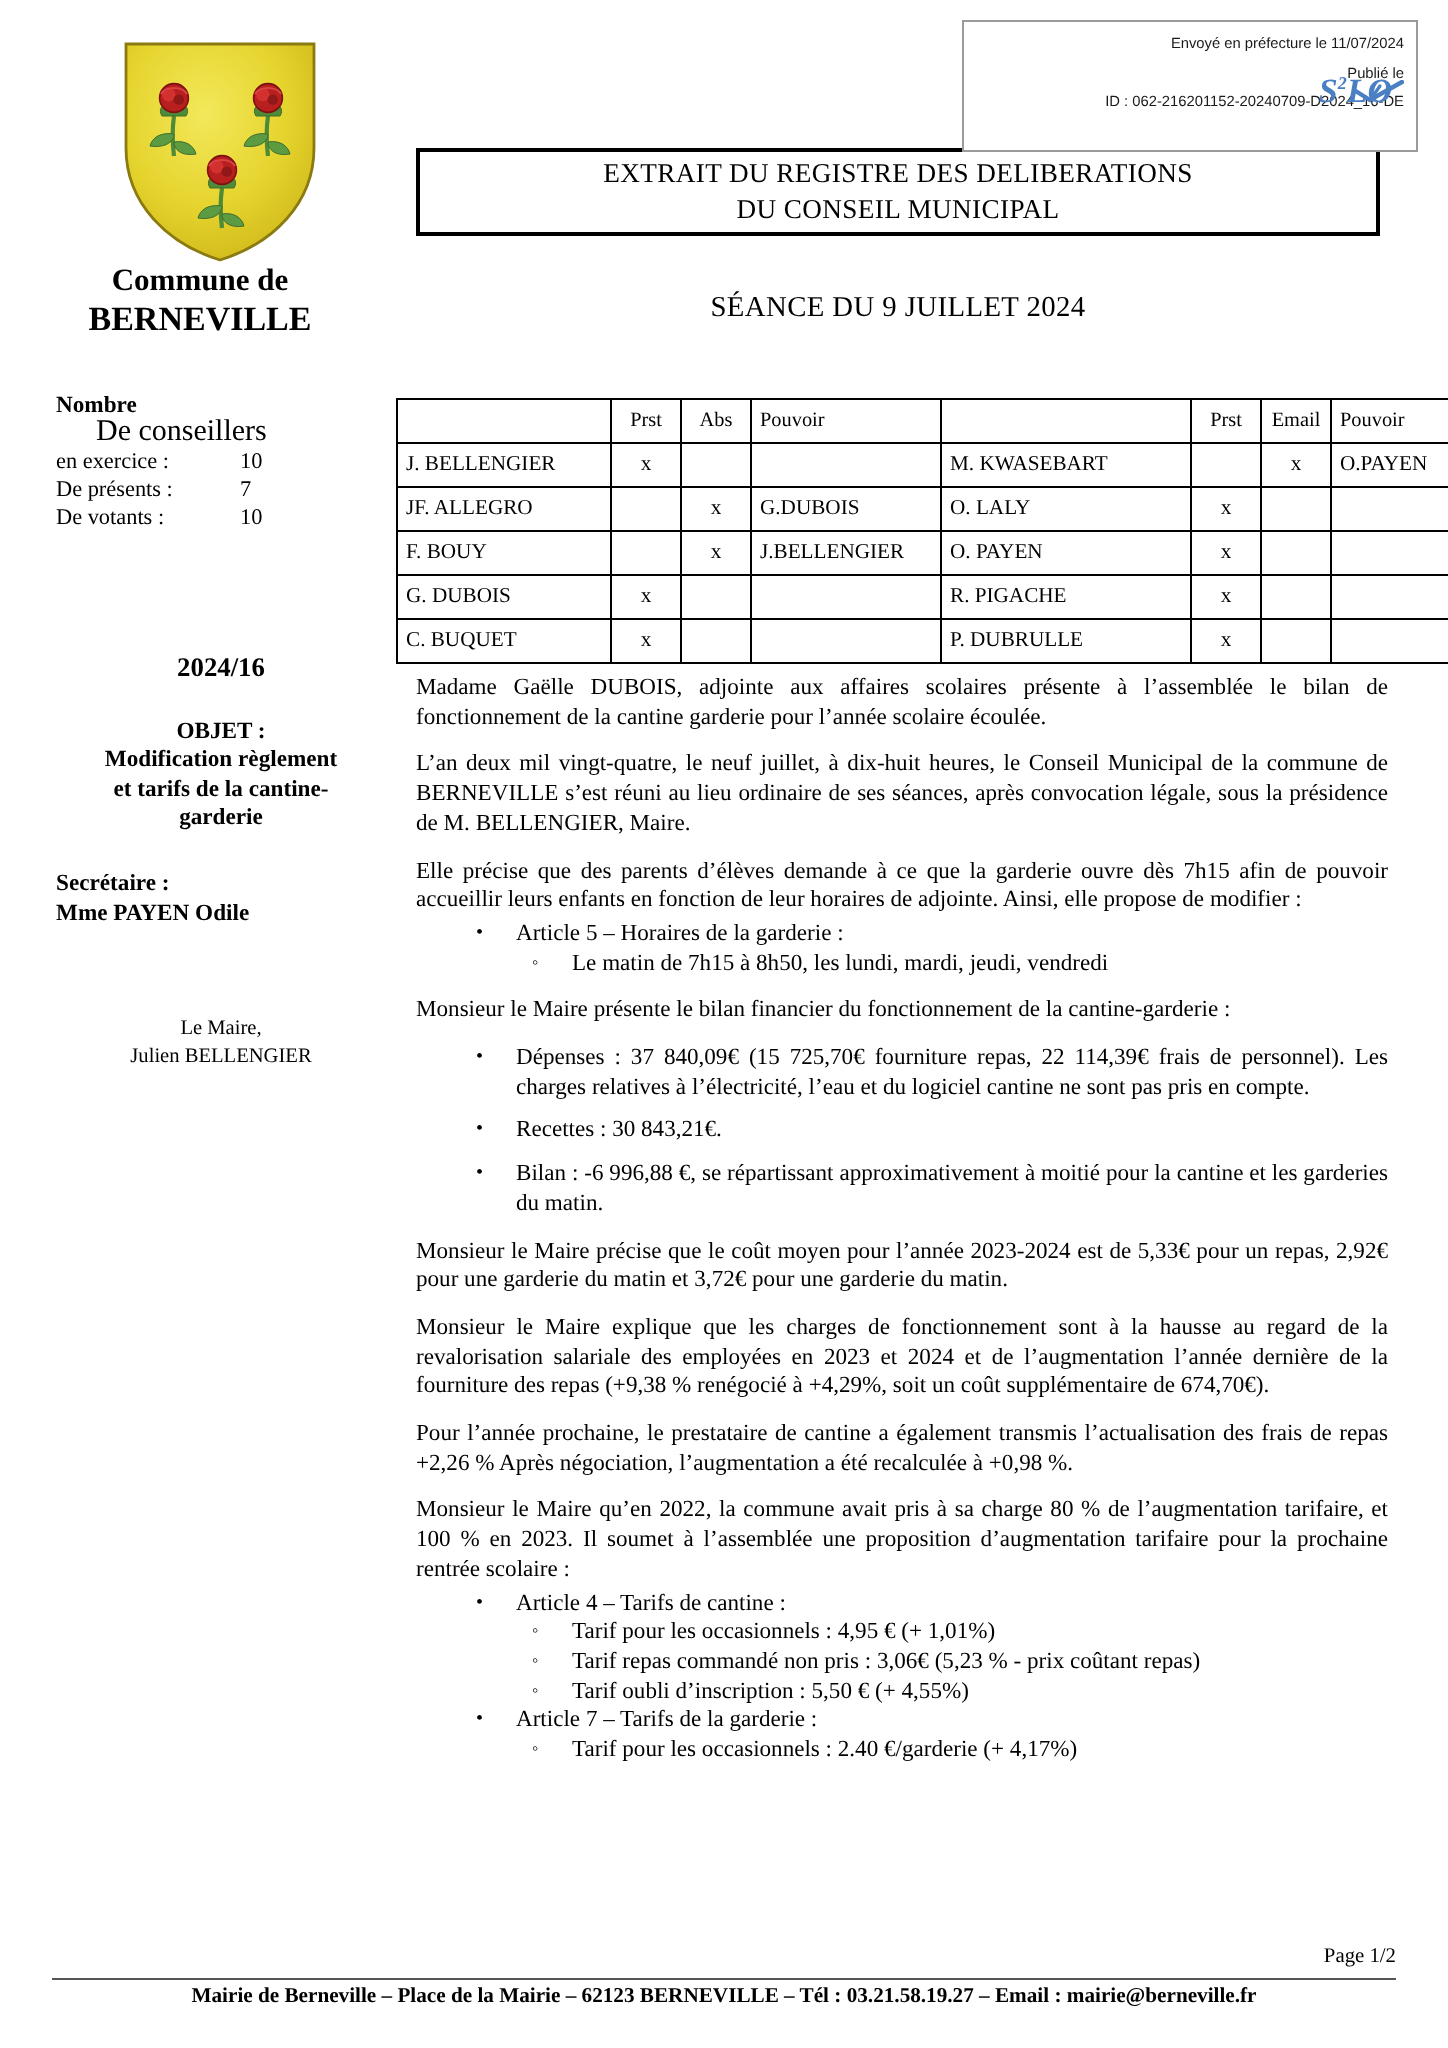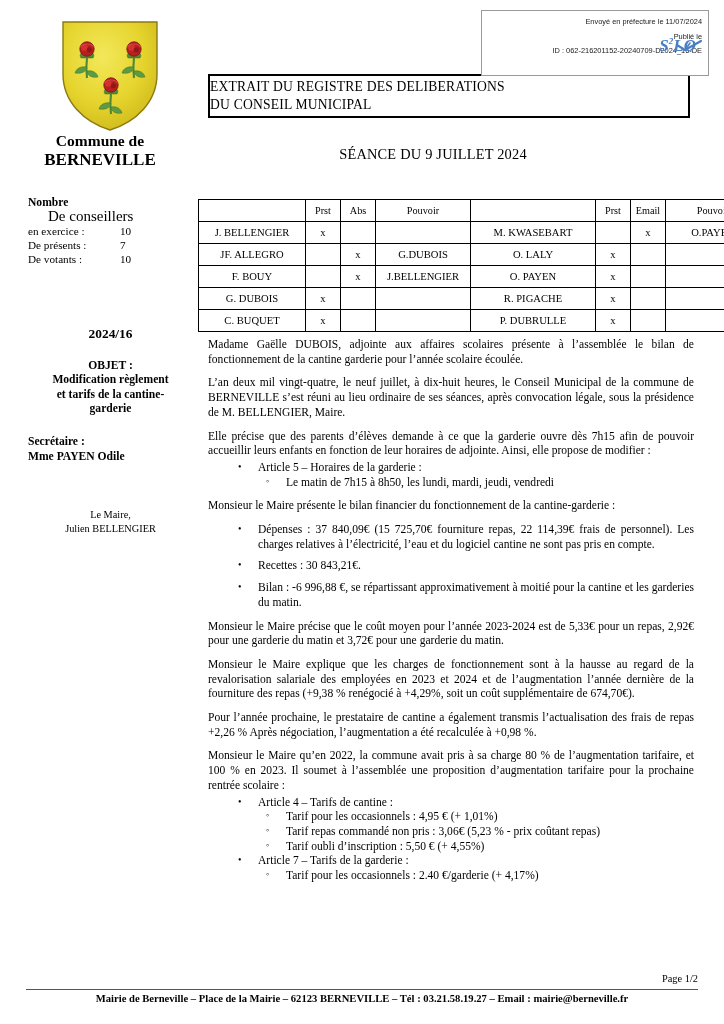--- a/index.html
+++ b/index.html
@@ -83,35 +83,35 @@
   .title-box {
     position: absolute;
     left: 208px;
     top: 74px;
     width: 482px;
     height: 44px;
     border: 2px solid #000000;
     box-sizing: border-box;
     display: flex;
     flex-direction: column;
-    align-items: flex-start;
+    align-items: center;
     justify-content: center;
     z-index: 5;
     background: transparent;
   }
   .title-box .tl {
     font-size: 13.6px;
     letter-spacing: 0.2px;
     line-height: 18px;
     white-space: nowrap;
   }
 
   .seance {
     position: absolute;
-    left: 192px;
+    left: 208px;
     top: 146px;
     width: 482px;
     text-align: center;
     font-size: 14.4px;
     letter-spacing: 0.2px;
   }
 
   
   .leftcol {
     position: absolute;
@@ -179,21 +179,21 @@
     table-layout: fixed;
     width: 516px;
     font-size: 10.6px;
   }
   .att-table td, .att-table th {
     border: 1px solid #000000;
     padding: 2px 4px 3px 4px;
     height: 16px;
     vertical-align: middle;
     font-weight: normal;
-    text-align: center;
+    text-align: left;
     overflow: hidden;
     white-space: nowrap;
   }
   .att-table .c-name  { width: 98px; }
   .att-table .c-prst  { width: 26px; text-align: center; }
   .att-table .c-abs   { width: 26px; text-align: center; }
   .att-table .c-pouv  { width: 86px; }
   .att-table .c-name2 { width: 116px; }
   .att-table .c-prst2 { width: 26px; text-align: center; }
   .att-table .c-abst2 { width: 26px; text-align: center; }

